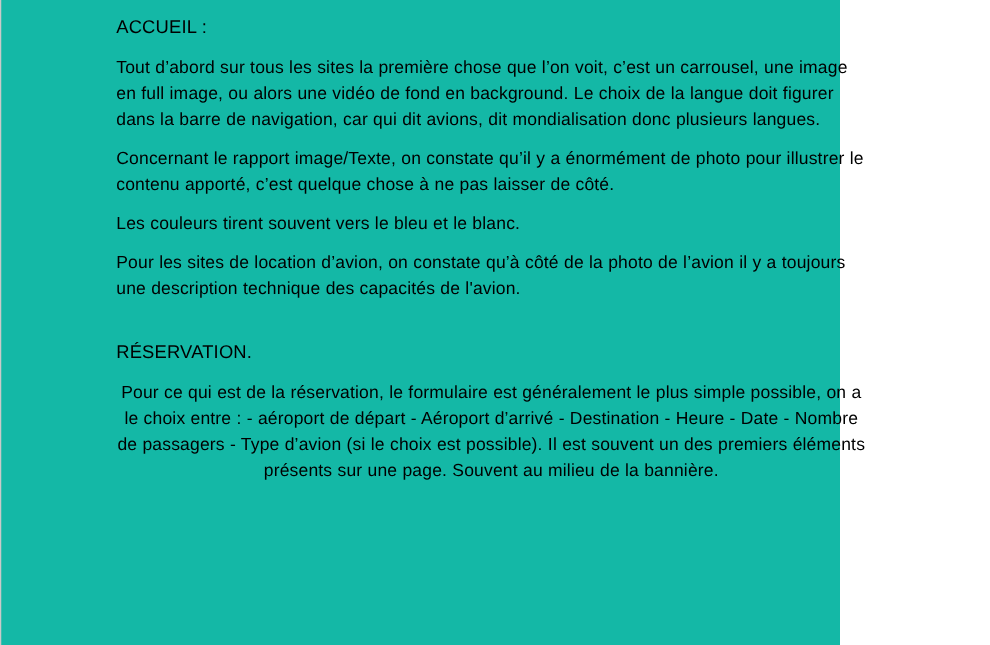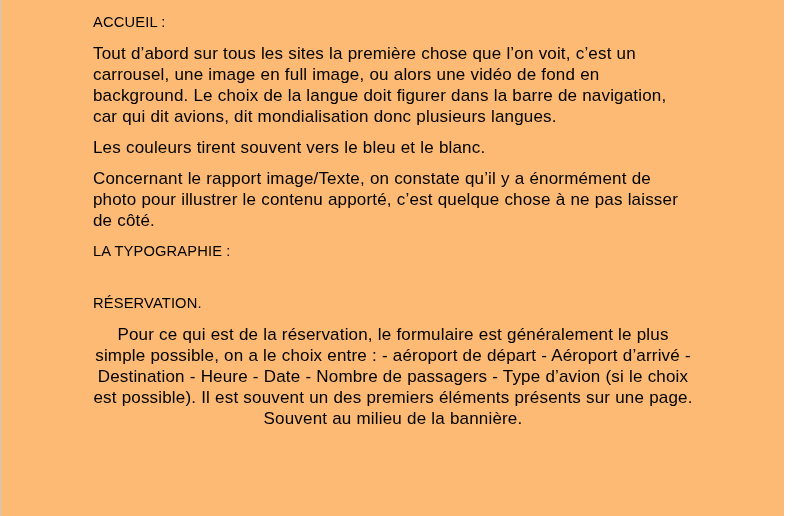--- a/index.html
+++ b/index.html
@@ -11,36 +11,36 @@
     width: 792px;
     height: 516px;
     background: #ffffff;
     font-family: "Liberation Sans", sans-serif;
     color: #000000;
     overflow: hidden;
   }
 
   .page-canvas {
     position: relative;
-    width: 784px;
+    width: 672px;
     height: 516px;
-    background: #fdba74;
+    background: #14b8a6;
     box-sizing: border-box;
     border-left: 1px solid #c9c9c9;
   }
 
   .doc-body {
     position: absolute;
     left: 92px;
     top: 12px;
     width: 600px;
   }
 
   .para {
-    font-size: 17px;
+    font-size: 14px;
     line-height: 21px;
     color: #000000;
     margin: 0 0 10px 0;
     text-align: left;
     letter-spacing: 0.01em;
     word-spacing: 0.01em;
     font-weight: 400;
   }
 
   .heading {
@@ -66,26 +66,26 @@
 </head>
 <body>
 
 <div class="page-canvas">
   <div class="doc-body">
 
     <p class="heading">ACCUEIL :</p>
 
     <p class="para">Tout d’abord sur tous les sites la première chose que l’on voit, c’est un carrousel, une image en full image, ou alors une vidéo de fond en background. Le choix de la langue doit figurer dans la barre de navigation, car qui dit avions, dit mondialisation donc plusieurs langues.</p>
 
+    <p class="para">Concernant le rapport image/Texte, on constate qu’il y a énormément de photo pour illustrer le contenu apporté, c’est quelque chose à ne pas laisser de côté.</p>
+
     <p class="para">Les couleurs tirent souvent vers le bleu et le blanc.</p>
 
-    <p class="para">Concernant le rapport image/Texte, on constate qu’il y a énormément de photo pour illustrer le contenu apporté, c’est quelque chose à ne pas laisser de côté.</p>
+    <p class="para">Pour les sites de location d’avion, on constate qu’à côté de la photo de l’avion il y a toujours une description technique des capacités de l'avion.</p>
 
-
-    <p class="heading">LA TYPOGRAPHIE :</p>
 
 
     <div class="spacer-line"></div>
 
     <p class="heading">RÉSERVATION.</p>
 
     <p class="para">Pour ce qui est de la réservation, le formulaire est généralement le plus simple possible, on a le choix entre : - aéroport de départ - Aéroport d’arrivé - Destination - Heure - Date - Nombre de passagers - Type d’avion (si le choix est possible). Il est souvent un des premiers éléments présents sur une page. Souvent au milieu de la bannière.</p>
 
   </div>
 </div>

